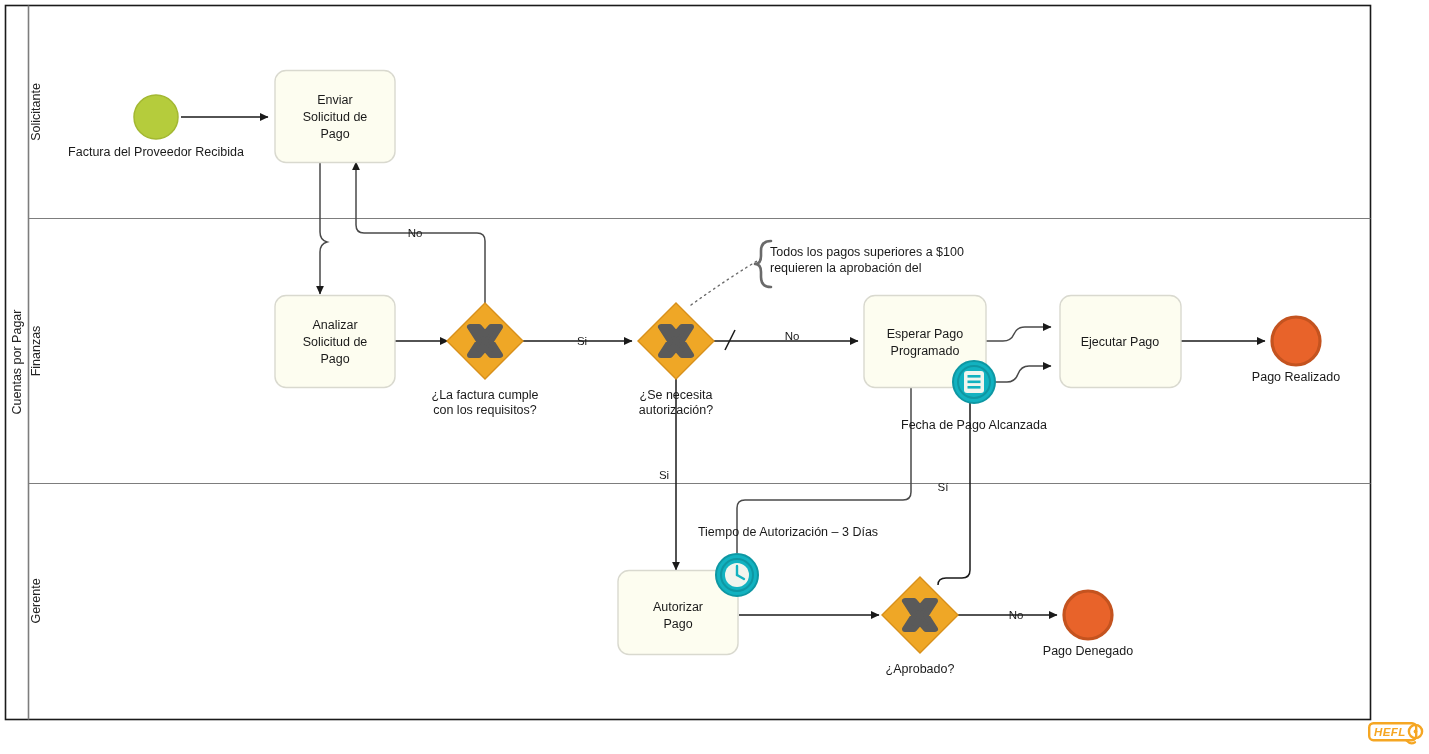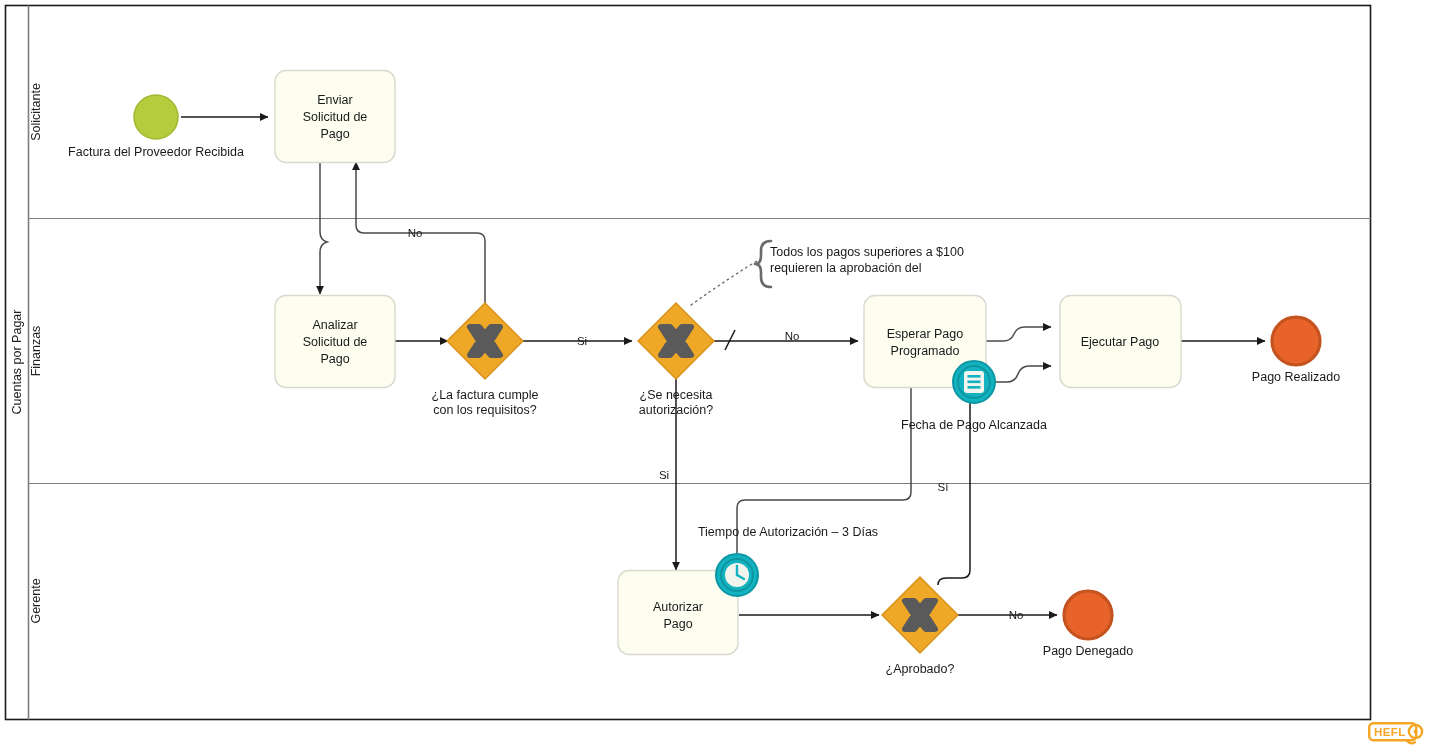--- a/index.html
+++ b/index.html
@@ -8,21 +8,21 @@
   #stage{position:relative;width:1429px;height:754px;background:#fff;}
   svg#diagram{position:absolute;left:0;top:0;width:1429px;height:754px;}
 
   .lane-label{font-size:12.5px;fill:#222;}
   .pool-label{font-size:12.5px;fill:#222;}
   .task-text{font-size:12.5px;fill:#1a1a1a;text-anchor:middle;}
   .elem-label{font-size:12.5px;fill:#1a1a1a;text-anchor:middle;}
   .flow-label{font-size:11.5px;fill:#1a1a1a;text-anchor:middle;}
   .anno-text{font-size:12.5px;fill:#1a1a1a;}
 
-  .logo{position:absolute;left:1368px;top:722px;width:58px;height:24px;}
+  .logo{position:absolute;left:1368px;top:722px;width:58px;height:24px;font-style:italic;}
 </style>
 </head>
 <body>
 
 <div id="stage">
 
 <svg id="diagram" viewBox="0 0 1429 754">
   <defs>
     <marker id="arrow" markerWidth="9" markerHeight="9" refX="8" refY="4.5" orient="auto" markerUnits="userSpaceOnUse">
       <path d="M0,0.6 L8.5,4.5 L0,8.4 z" fill="#1a1a1a"></path>

